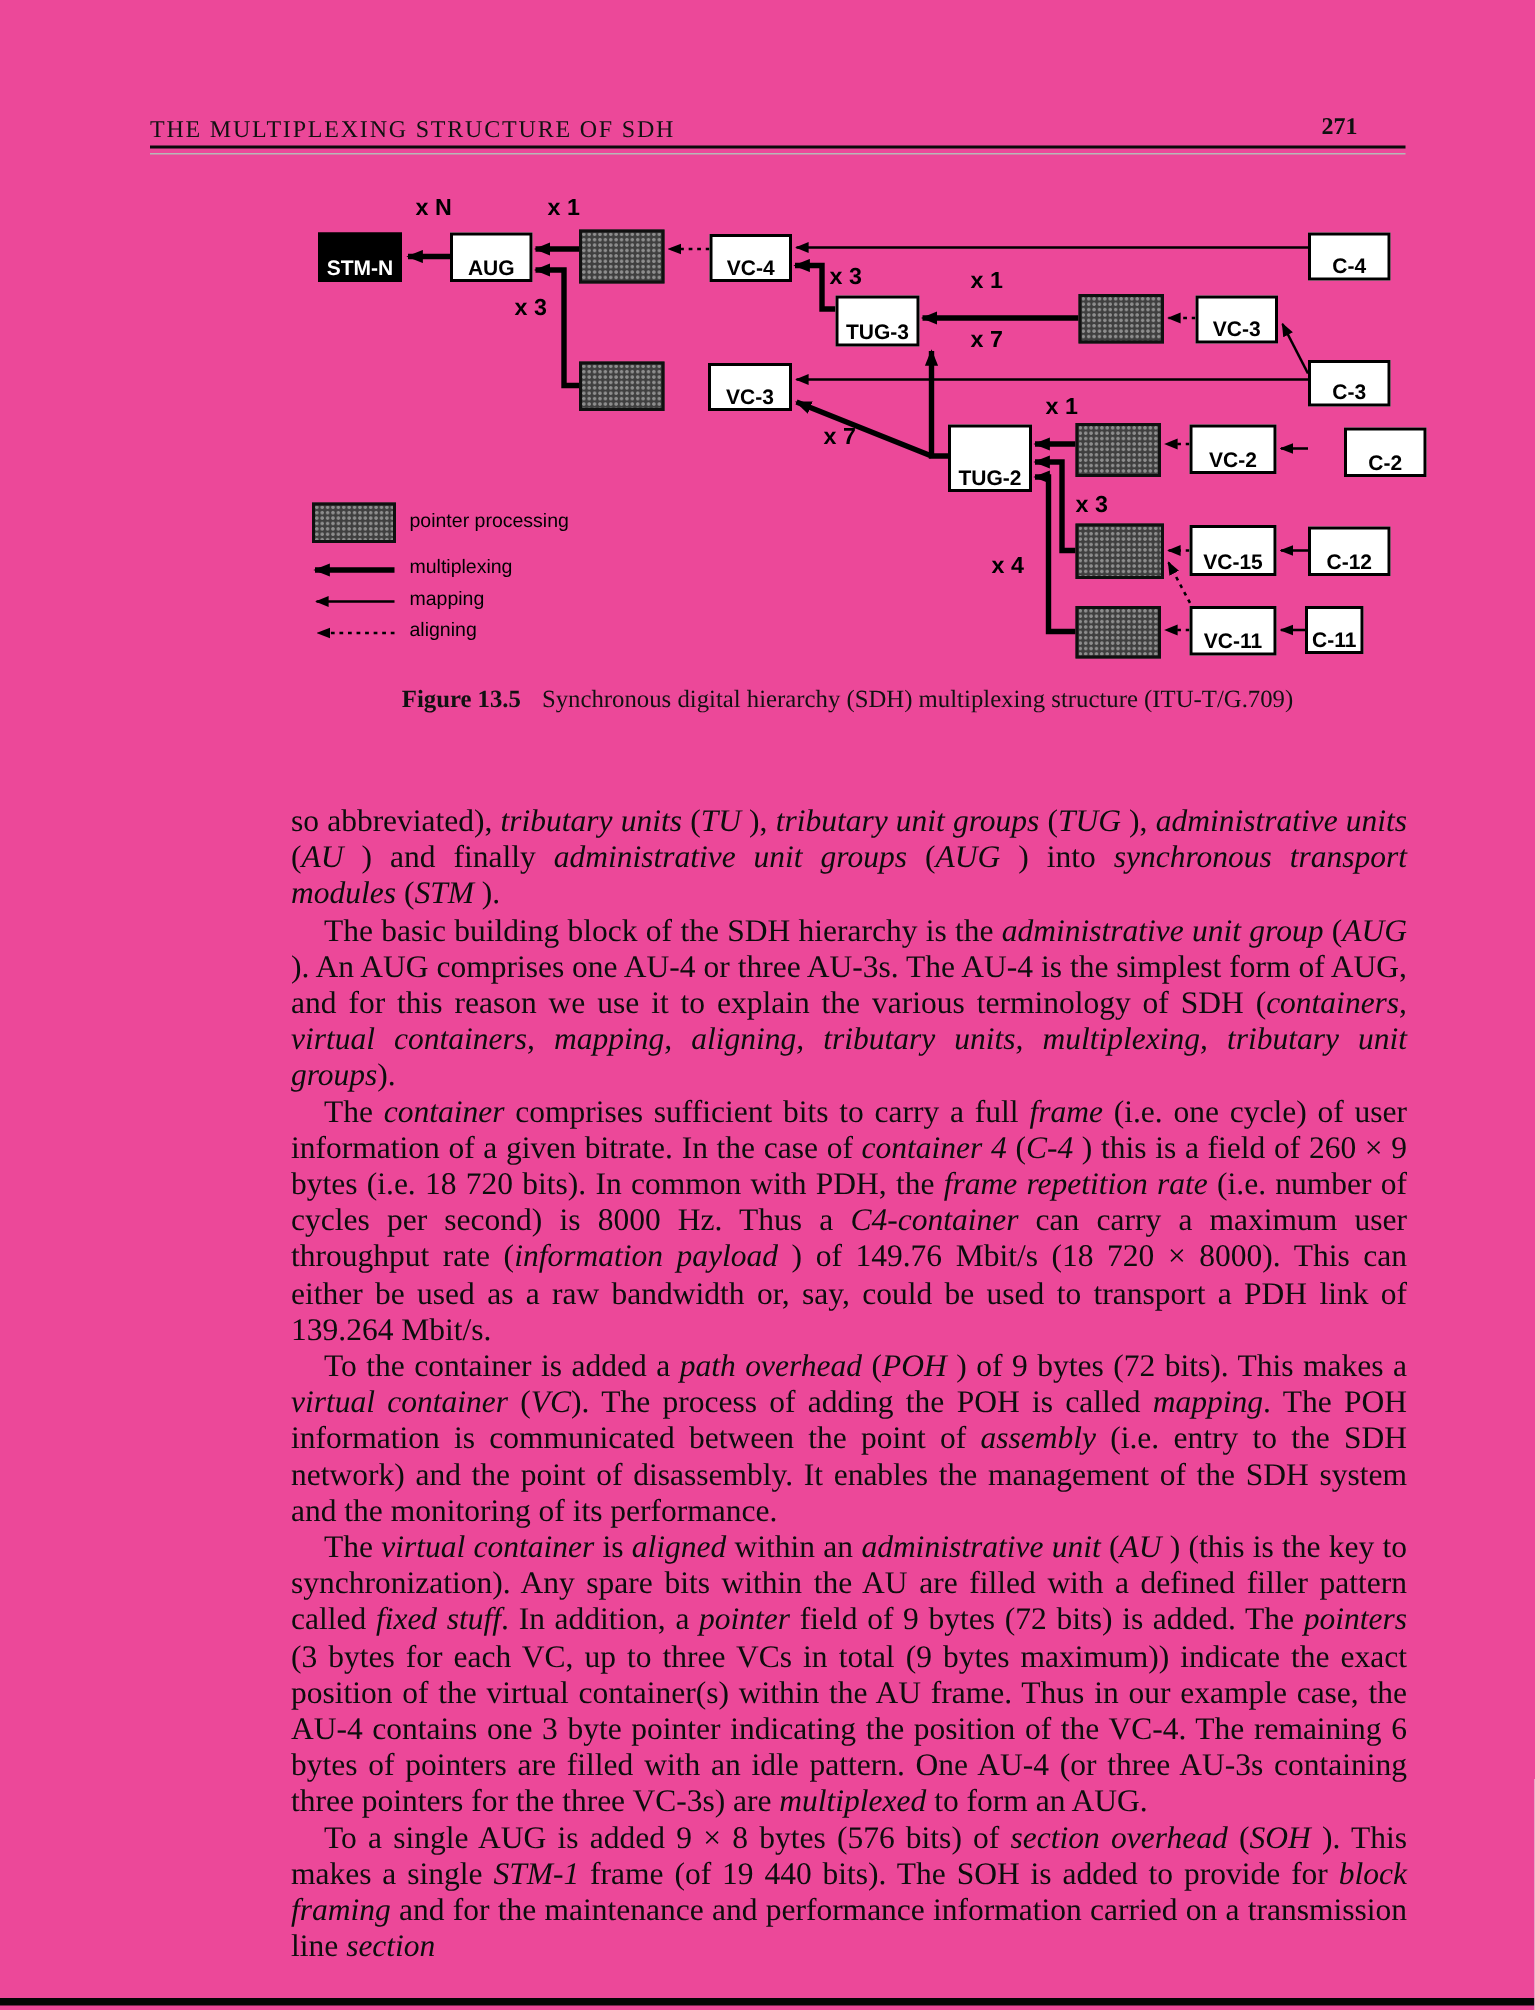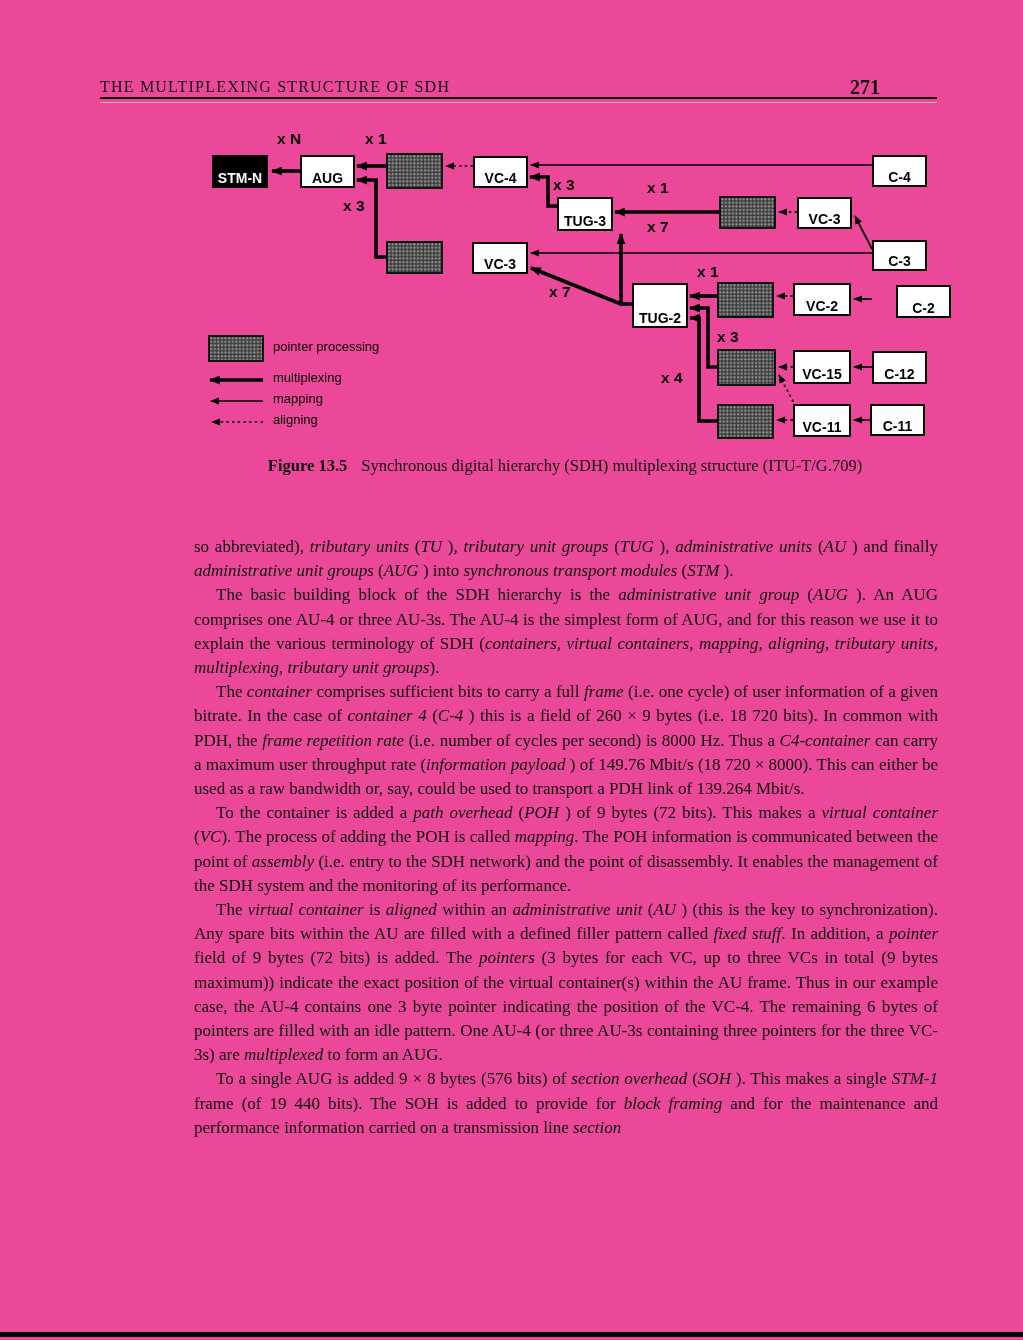--- a/index.html
+++ b/index.html
@@ -2,22 +2,22 @@
 <html><head>
 <meta charset="utf-8">
 <style>
   html,body{margin:0;padding:0;background:#e8e8e8;}
   #page{position:relative;width:1023px;height:1340px;background:#ec4899;overflow:hidden;
         font-family:"Liberation Serif",serif;color:#0d0d0d;}
 
   
   .hd-title{position:absolute;left:100px;top:78px;font-size:16px;letter-spacing:1.2px;
             font-family:"Liberation Serif",serif;color:#111;}
-  .hd-num{position:absolute;left:850px;top:76px;width:86px;text-align:left;
-          font-size:20px;font-weight:700;color:#111;}
+  .hd-num{position:absolute;left:850px;top:76px;width:86px;text-align:center;
+          font-size:16px;font-weight:700;color:#111;}
   .hd-rule{position:absolute;left:100px;top:97px;width:837px;height:2.4px;background:#0a0a0a;}
   .hd-rule2{position:absolute;left:100px;top:102px;width:837px;height:1px;background:#b7b7b7;}
 
   
   #figure{position:absolute;left:0;top:0;width:1023px;height:500px;}
   #figure svg{position:absolute;left:0;top:0;}
   .dbox{position:absolute;box-sizing:border-box;border:2px solid #000;background:#fff;
         display:flex;align-items:flex-end;justify-content:center;
         font-family:"Liberation Sans",sans-serif;font-size:14px;font-weight:600;color:#000;}
   .dbox.black{background:#000;color:#fff;}
@@ -28,21 +28,21 @@
   .lg-label{position:absolute;font-family:"Liberation Sans",sans-serif;font-size:13px;color:#000;}
 
   
   .caption{position:absolute;left:190px;top:456px;width:750px;text-align:center;
            font-size:16.5px;color:#111;}
   .caption b{font-weight:700;}
   .caption .gap{display:inline-block;width:14px;}
 
   
   #body-text{position:absolute;left:194px;top:535px;width:744px;
-             font-size:17px;line-height:24.2px;text-align:justify;color:#0d0d0d;}
+             font-size:21px;line-height:24.2px;text-align:justify;color:#0d0d0d;}
   #body-text p{margin:0;text-indent:22px;}
   #body-text p.noindent{text-indent:0;}
   .it{font-style:italic;}
 
   .footer-bar{position:absolute;left:0;top:1332px;width:1023px;height:5px;background:#050505;}
 </style>
 </head>
 <body>
 
 <div id="page">
@@ -145,21 +145,21 @@
         <span>VC-15</span>
       </div>
     <div class="dbox" style="left:872px;top:351px;width:55px;height:33px">
         <span>C-12</span>
       </div>
 
     <div class="dbox shadedfill" style="left:717px;top:404px;width:57px;height:35px"></div>
     <div class="dbox" style="left:793px;top:404px;width:58px;height:33px">
         <span>VC-11</span>
       </div>
-    <div class="dbox" style="left:870px;top:404px;width:55px;height:32px">
+    <div class="dbox" style="left:870px;top:404px;width:39px;height:32px">
         <span>C-11</span>
       </div>
 
     <div class="mult" style="left:277px;top:130px">x N</div>
     <div class="mult" style="left:365px;top:130px">x 1</div>
     <div class="mult" style="left:343px;top:197px">x 3</div>
     <div class="mult" style="left:553px;top:176px">x 3</div>
     <div class="mult" style="left:647px;top:179px">x 1</div>
     <div class="mult" style="left:647px;top:218px">x 7</div>
     <div class="mult" style="left:697px;top:263px">x 1</div>

